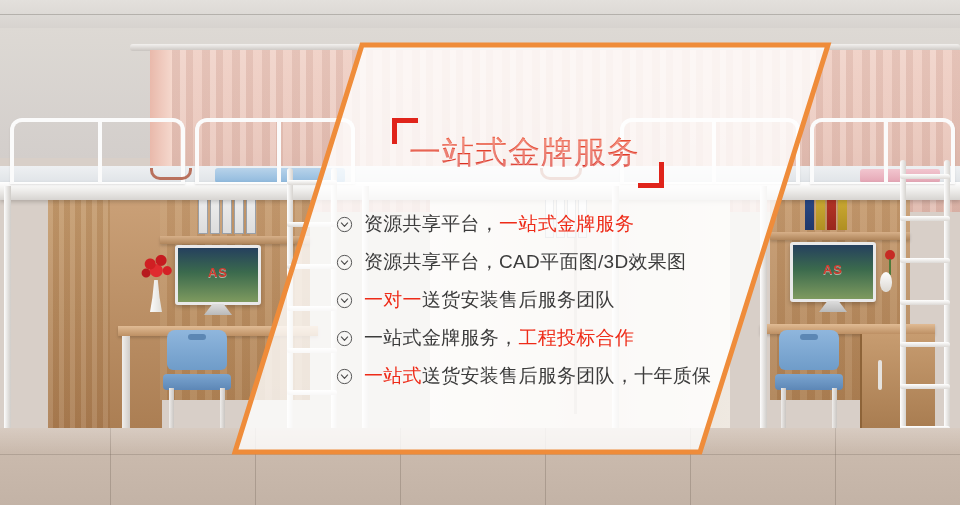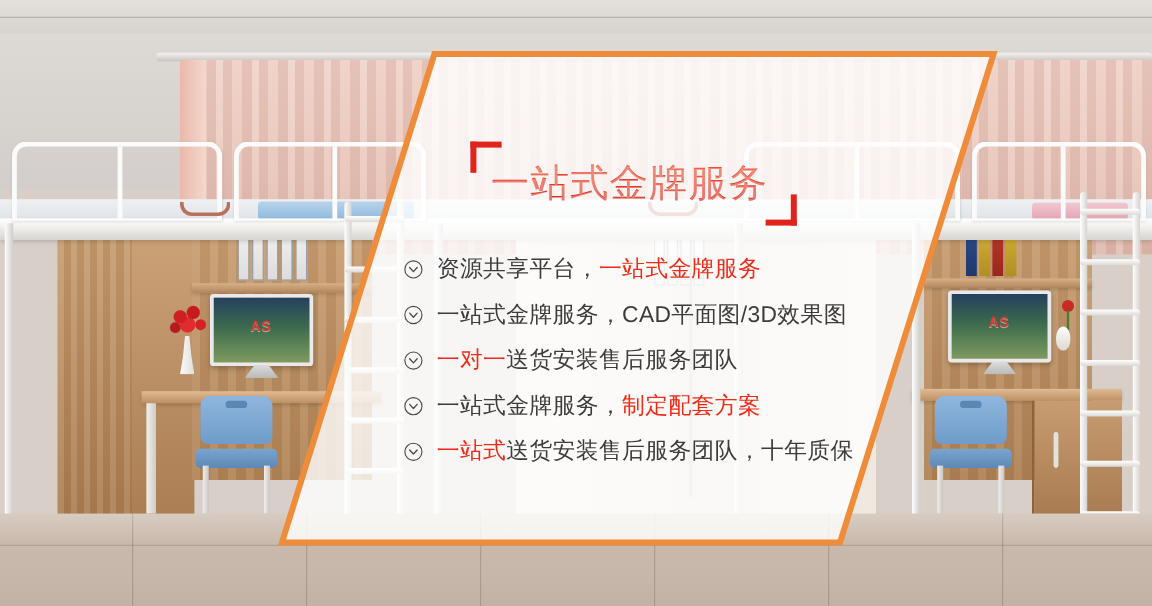--- a/index.html
+++ b/index.html
@@ -8,21 +8,21 @@
     font-family:"Liberation Sans","DejaVu Sans",sans-serif;
     background:#d8cfc8;
   }
   #stage {
     position:relative;
     width:960px; height:505px;
     overflow:hidden;
   }
 
   
-  .photo { position:absolute; inset:0; overflow:hidden;font-family:Liberation Mono, monospace; }
+  .photo { position:absolute; inset:0; overflow:hidden; }
 
   
   .ceiling {
     position:absolute; left:0; top:0; width:960px; height:30px;
     background:linear-gradient(#e3e0dc,#d6d2ce);
   }
   .ceiling:after{
     content:""; position:absolute; left:0; top:14px; width:100%; height:1px;
     background:rgba(140,135,130,.5);
   }
@@ -482,37 +482,37 @@
           <path d="M6.3 8.2 L10 12.2 L13.7 8.2" fill="none" stroke="#4a4a4a" stroke-width="1.3" stroke-linecap="round" stroke-linejoin="round"></path>
         </svg>
         <span class="bullet-text"><span>资源共享平台，</span><span class="hi">一站式金牌服务</span></span>
       </div>
 
       <div class="bullet-row">
         <svg class="bullet-ico" viewBox="0 0 20 20">
           <circle cx="10" cy="10" r="8.4" fill="none" stroke="#4a4a4a" stroke-width="1.1"></circle>
           <path d="M6.3 8.2 L10 12.2 L13.7 8.2" fill="none" stroke="#4a4a4a" stroke-width="1.3" stroke-linecap="round" stroke-linejoin="round"></path>
         </svg>
-        <span class="bullet-text"><span>一站式金牌服务，CAD平面图/3D效果图</span></span>
+        <span class="bullet-text"><span>资源共享平台，CAD平面图/3D效果图</span></span>
       </div>
 
       <div class="bullet-row">
         <svg class="bullet-ico" viewBox="0 0 20 20">
           <circle cx="10" cy="10" r="8.4" fill="none" stroke="#4a4a4a" stroke-width="1.1"></circle>
           <path d="M6.3 8.2 L10 12.2 L13.7 8.2" fill="none" stroke="#4a4a4a" stroke-width="1.3" stroke-linecap="round" stroke-linejoin="round"></path>
         </svg>
         <span class="bullet-text"><span class="hi">一对一</span><span>送货安装售后服务团队</span></span>
       </div>
 
       <div class="bullet-row">
         <svg class="bullet-ico" viewBox="0 0 20 20">
           <circle cx="10" cy="10" r="8.4" fill="none" stroke="#4a4a4a" stroke-width="1.1"></circle>
           <path d="M6.3 8.2 L10 12.2 L13.7 8.2" fill="none" stroke="#4a4a4a" stroke-width="1.3" stroke-linecap="round" stroke-linejoin="round"></path>
         </svg>
-        <span class="bullet-text"><span>一站式金牌服务，</span><span class="hi">制定配套方案</span></span>
+        <span class="bullet-text"><span>一站式金牌服务，</span><span class="hi">工程投标合作</span></span>
       </div>
 
       <div class="bullet-row">
         <svg class="bullet-ico" viewBox="0 0 20 20">
           <circle cx="10" cy="10" r="8.4" fill="none" stroke="#4a4a4a" stroke-width="1.1"></circle>
           <path d="M6.3 8.2 L10 12.2 L13.7 8.2" fill="none" stroke="#4a4a4a" stroke-width="1.3" stroke-linecap="round" stroke-linejoin="round"></path>
         </svg>
         <span class="bullet-text"><span class="hi">一站式</span><span>送货安装售后服务团队，十年质保</span></span>
       </div>
 

